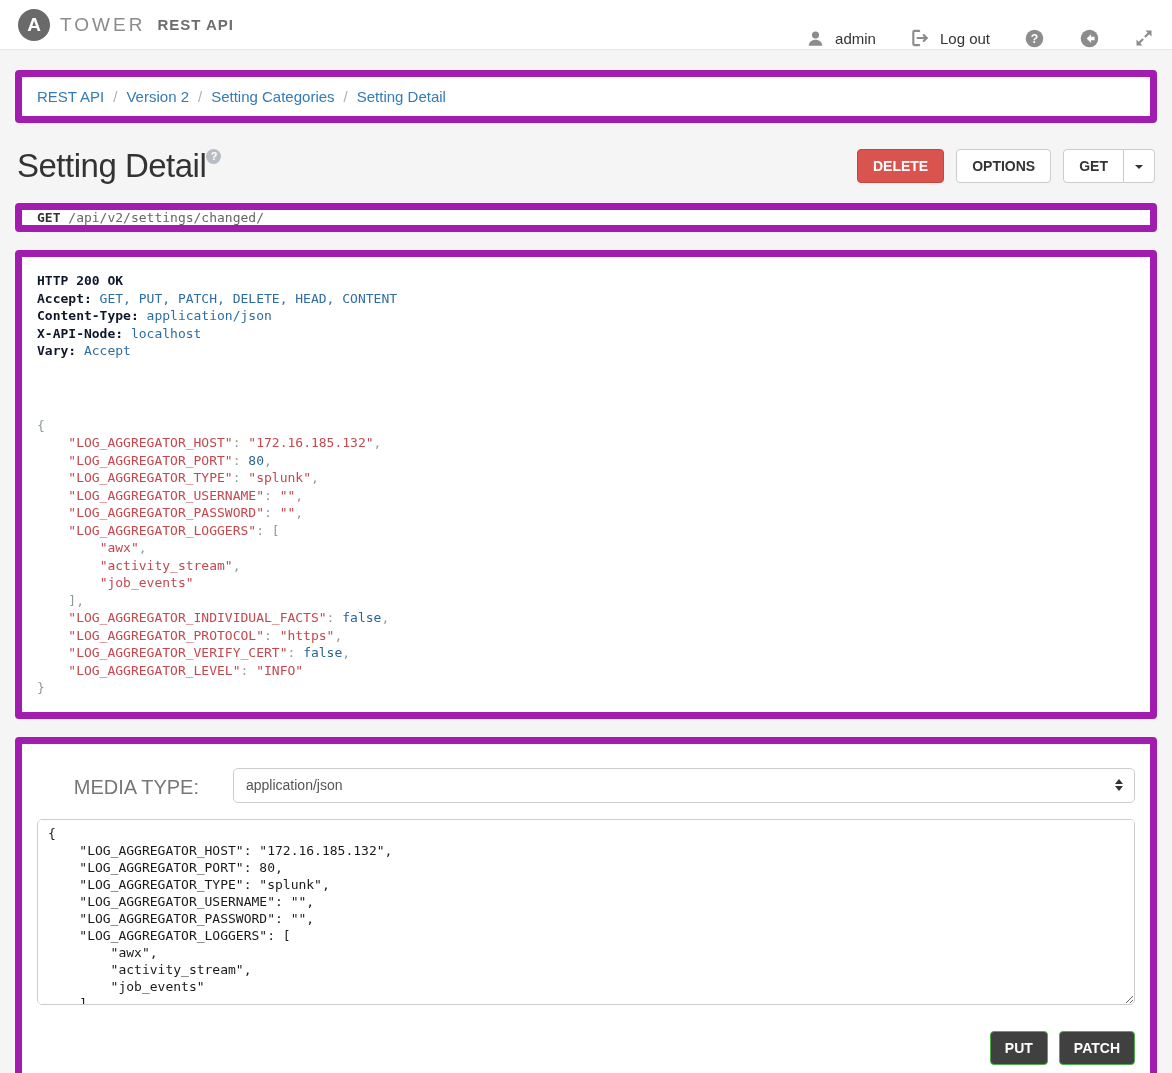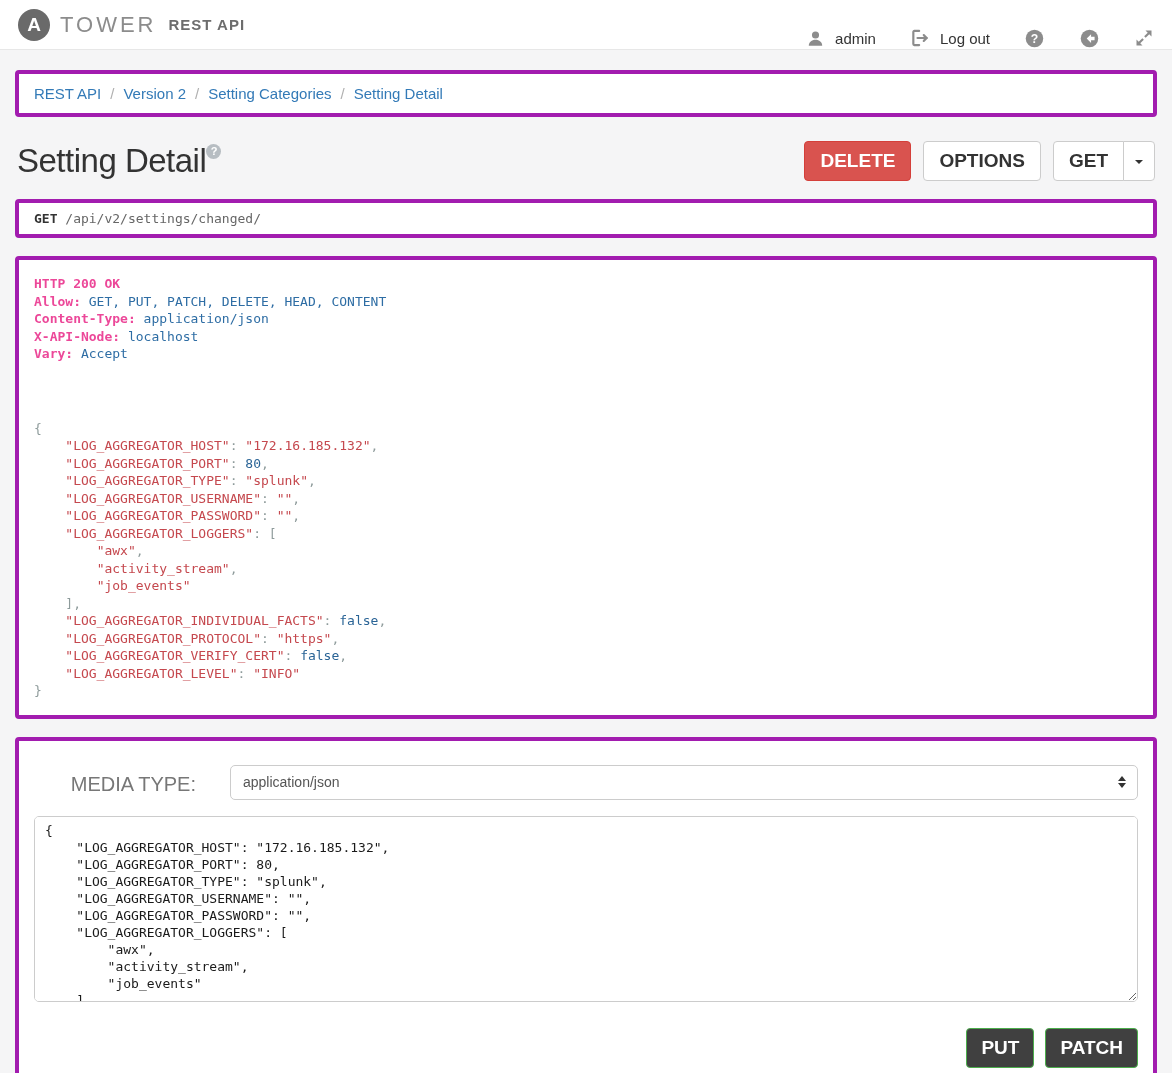--- a/index.html
+++ b/index.html
@@ -14,66 +14,66 @@
     height: 50px; background: #fff; border-bottom: 1px solid #e7e7e7;
     display: flex; align-items: center; justify-content: space-between;
     padding: 0 18px;
   }
   .brand { display: flex; align-items: center; gap: 10px; }
   .brand-circle {
     width: 32px; height: 32px; border-radius: 50%; background: #6a6a6a;
     display: flex; align-items: center; justify-content: center;
     color: #fff; font-weight: bold; font-size: 19px;
   }
-  .brand-tower { font-size: 22px; color: #8c8c8c; letter-spacing: 3px; }
+  .brand-tower { font-size: 19px; color: #8c8c8c; letter-spacing: 3px; }
   .brand-rest { font-size: 15px; color: #6d6d6d; letter-spacing: 1px; font-weight: bold; margin-left: 2px; }
   .nav-right { display: flex; align-items: center; gap: 34px; }
   .nav-item { display: flex; align-items: center; gap: 10px; font-size: 15px; color: #333; cursor: pointer; margin-top: 27px; }
   .nav-icon svg { display: block; }
   
   .container { padding: 0 15px; }
   .panel {
-    background: #fff; border: 4px solid #a21caf; border-radius: 4px;
+    background: #fff; border: 7px solid #a21caf; border-radius: 4px;
   }
   .breadcrumb-panel { margin-top: 20px; padding: 11px 15px; font-size: 15px; }
   .breadcrumb a { color: #337ab7; text-decoration: none; }
   .breadcrumb .sep { color: #b0b0b0; padding: 0 9px; }
   
   .title-row { display: flex; align-items: center; justify-content: space-between; margin: 24px 2px 18px 2px; }
   h1 { font-size: 33px; font-weight: 500; color: #333; letter-spacing: -0.5px; }
   .title-help {
     display: inline-block; width: 15px; height: 15px; border-radius: 50%;
     background: #b7bdc2; color: #fff; font-size: 11px; font-weight: bold;
     text-align: center; line-height: 15px; vertical-align: top; margin-top: 2px;
     cursor: pointer;
   }
   .toolbar { display: flex; align-items: center; gap: 12px; }
   .btn {
-    font-size: 19px; font-weight: bold; border-radius: 4px; padding: 8px 15px;
+    font-size: 14px; font-weight: bold; border-radius: 4px; padding: 8px 15px;
     border: 1px solid #ccc; background: #fff; color: #333; cursor: pointer;
     font-family: "Liberation Sans", sans-serif;
   }
   .btn-danger { background: #d9534f; border-color: #d43f3a; color: #fff; }
   .btn-success { background: #404040; border-color: #4cae4c; color: #fff; }
   .btn-group { display: flex; }
   .btn-group .btn-main { border-radius: 4px 0 0 4px; }
   .btn-group .btn-caret { border-radius: 0 4px 4px 0; margin-left: -1px; padding: 8px 11px; }
   .caret {
     display: inline-block; width: 0; height: 0;
     border-left: 4px solid transparent; border-right: 4px solid transparent;
     border-top: 4px solid #333; vertical-align: middle;
   }
   
   .mono { font-family: "DejaVu Sans Mono", monospace; font-size: 13px; }
-  .request-panel { padding: 8px 15px; margin-bottom: 18px; }
+  .request-panel { padding: 0 15px; margin-bottom: 18px; }
   .request-method { font-weight: bold; color: #333; }
   .request-path { color: #666; }
   .response-panel { padding: 15px; margin-bottom: 18px; }
   .response-headers div { line-height: 17.5px; }
-  .response-headers b { color: #ec4899; font-weight: bold; }
+  .response-headers b { color: #0f172a; font-weight: bold; }
   .hdr-val { color: #2e6da4; }
   .response-body { margin-top: 57px; }
   .response-body div { line-height: 17.5px; min-height: 17.5px; white-space: pre; }
   .tok-str { color: #c5484e; }
   .tok-lit { color: #2a6496; }
   .tok-pun { color: #8e9b9b; }
   .tok-pln { color: #48484c; }
   
   .form-panel { padding: 24px 15px 22px 15px; margin-bottom: 12px; }
   .form-row { display: flex; margin-bottom: 16px; }
@@ -183,21 +183,21 @@
   </div>
 
   <div class="panel request-panel mono">
     <span class="request-method">GET</span>
     <span class="request-path">/api/v2/settings/changed/</span>
   </div>
 
   <div class="panel response-panel mono">
     <div class="response-headers">
         <div><b>HTTP 200 OK</b></div>
-        <div><b>Allow:</b><span class="hdr-val"> GET, PUT, PATCH, DELETE, HEAD, CONTENT</span></div>
+        <div><b>Accept:</b><span class="hdr-val"> GET, PUT, PATCH, DELETE, HEAD, CONTENT</span></div>
         <div><b>Content-Type:</b><span class="hdr-val"> application/json</span></div>
         <div><b>X-API-Node:</b><span class="hdr-val"> localhost</span></div>
         <div><b>Vary:</b><span class="hdr-val"> Accept</span></div>
       </div>
     <div class="response-body">
         <div><span class="tok-pun">{</span></div>
         <div><span class="tok-pln">    </span><span class="tok-str">"LOG_AGGREGATOR_HOST"</span><span class="tok-pun">: </span><span class="tok-str">"172.16.185.132"</span><span class="tok-pun">,</span></div>
         <div><span class="tok-pln">    </span><span class="tok-str">"LOG_AGGREGATOR_PORT"</span><span class="tok-pun">: </span><span class="tok-lit">80</span><span class="tok-pun">,</span></div>
         <div><span class="tok-pln">    </span><span class="tok-str">"LOG_AGGREGATOR_TYPE"</span><span class="tok-pun">: </span><span class="tok-str">"splunk"</span><span class="tok-pun">,</span></div>
         <div><span class="tok-pln">    </span><span class="tok-str">"LOG_AGGREGATOR_USERNAME"</span><span class="tok-pun">: </span><span class="tok-str">""</span><span class="tok-pun">,</span></div>

